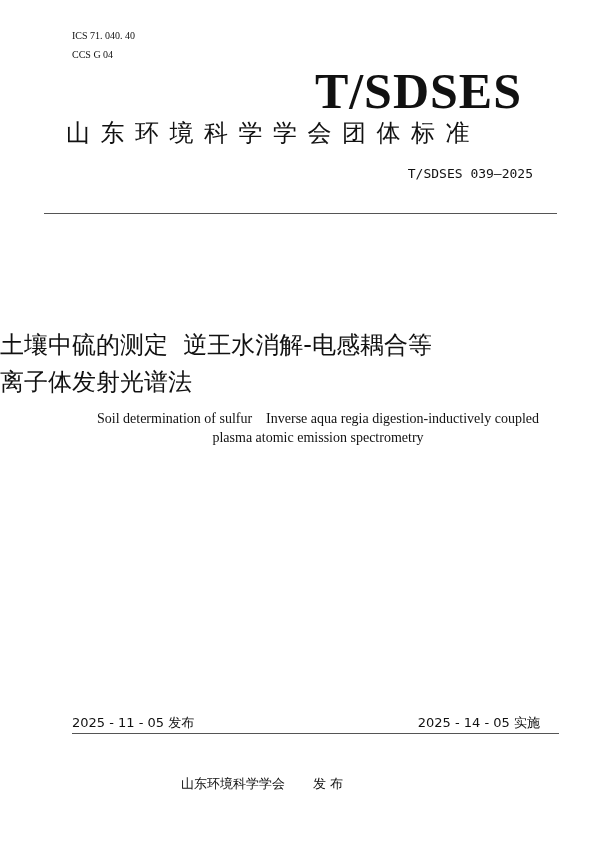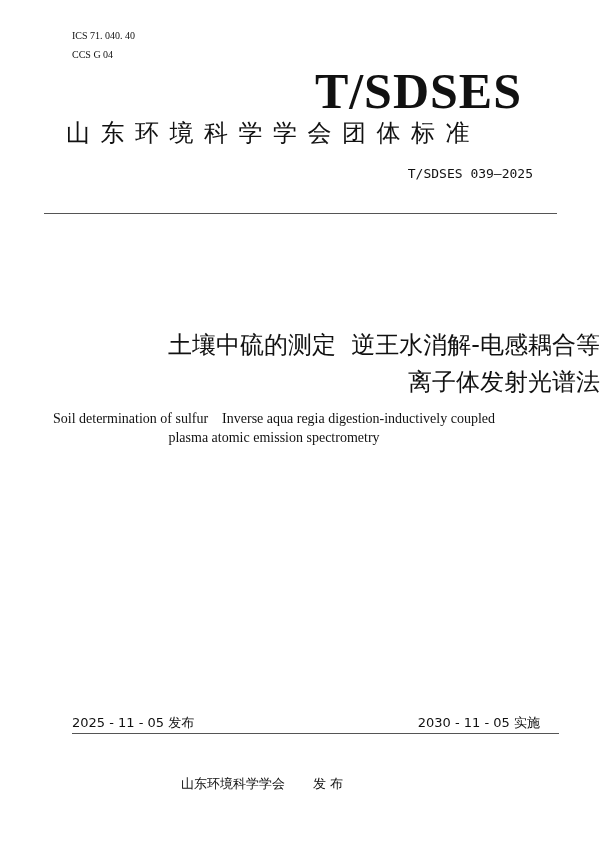--- a/index.html
+++ b/index.html
@@ -4,22 +4,22 @@
 <style>
   html, body { margin: 0; padding: 0; background: #ffffff; }
   body { width: 600px; height: 849px; position: relative; overflow: hidden; color: #111; }
   .abs { position: absolute; }
   .ics { left: 72px; top: 30px; font: 10px "Liberation Serif", serif; text-align: center; }
   .ccs { left: 72px; top: 49px; font: 10px "Liberation Serif", serif; }
   .brand { right: 78px; top: 66px; font: bold 50px "Liberation Serif", serif; letter-spacing: 1px; line-height: 1; margin-left: 19px; }
   .org { left: 66px; top: 117px; width: 490px; font: 24px "DejaVu Sans", sans-serif; letter-spacing: 10.5px; white-space: nowrap; }
   .code { right: 67px; top: 166px; font: 13px "DejaVu Sans Mono", monospace; }
   .rule-top { left: 44px; top: 213px; width: 513px; height: 1px; background: #555; }
-  .title-cn { left: 0; top: 327px; width: 600px; text-align: right; font: 24px "DejaVu Sans", sans-serif; line-height: 37px; }
-  .title-en { left: 0; top: 409px; width: 548px; text-align: center; font: 14px "Liberation Serif", serif; line-height: 19px; }
+  .title-cn { left: 0; top: 327px; width: 600px; text-align: left; font: 24px "DejaVu Sans", sans-serif; line-height: 37px; }
+  .title-en { left: 0; top: 409px; width: 548px; text-align: center; font: 14px "Liberation Serif", serif; line-height: 19px; padding-left: 44px; }
   .date-l { left: 72px; top: 714px; font: 13px "DejaVu Sans", sans-serif; }
   .date-r { right: 60px; top: 714px; font: 13px "DejaVu Sans", sans-serif; }
   .rule-bottom { left: 72px; top: 733px; width: 487px; height: 1px; background: #555; }
   .publisher { left: 0; top: 775px; width: 524px; text-align: center; font: 13px "DejaVu Sans", sans-serif; }
   .publisher .gap { display: inline-block; width: 28px; }
 </style>
 </head>
 <body>
 
 <div class="abs ics">ICS  71. 040. 40</div>
@@ -33,18 +33,18 @@
   <div style="white-space:pre">土壤中硫的测定  逆王水消解-电感耦合等</div>
   <div>离子体发射光谱法</div>
 </div>
 
 <div class="abs title-en">
   <div style="white-space:pre">Soil determination of sulfur    Inverse aqua regia digestion-inductively coupled</div>
   <div>plasma atomic emission spectrometry</div>
 </div>
 
 <div class="abs date-l">2025 - 11 - 05 发布</div>
-<div class="abs date-r">2030 - 11 - 05 实施</div>
+<div class="abs date-r">2025 - 14 - 05 实施</div>
 <div class="abs rule-bottom"></div>
 
 <div class="abs publisher">
   <span>山东环境科学学会</span><span class="gap"></span><span>发 布</span>
 </div>
 
 </body></html>

